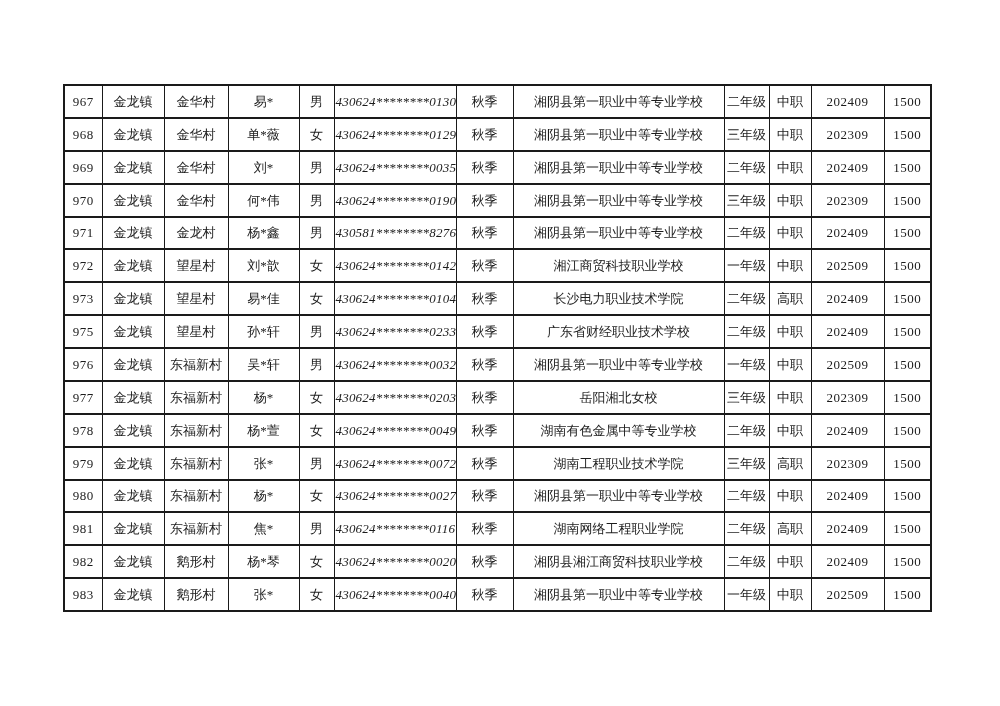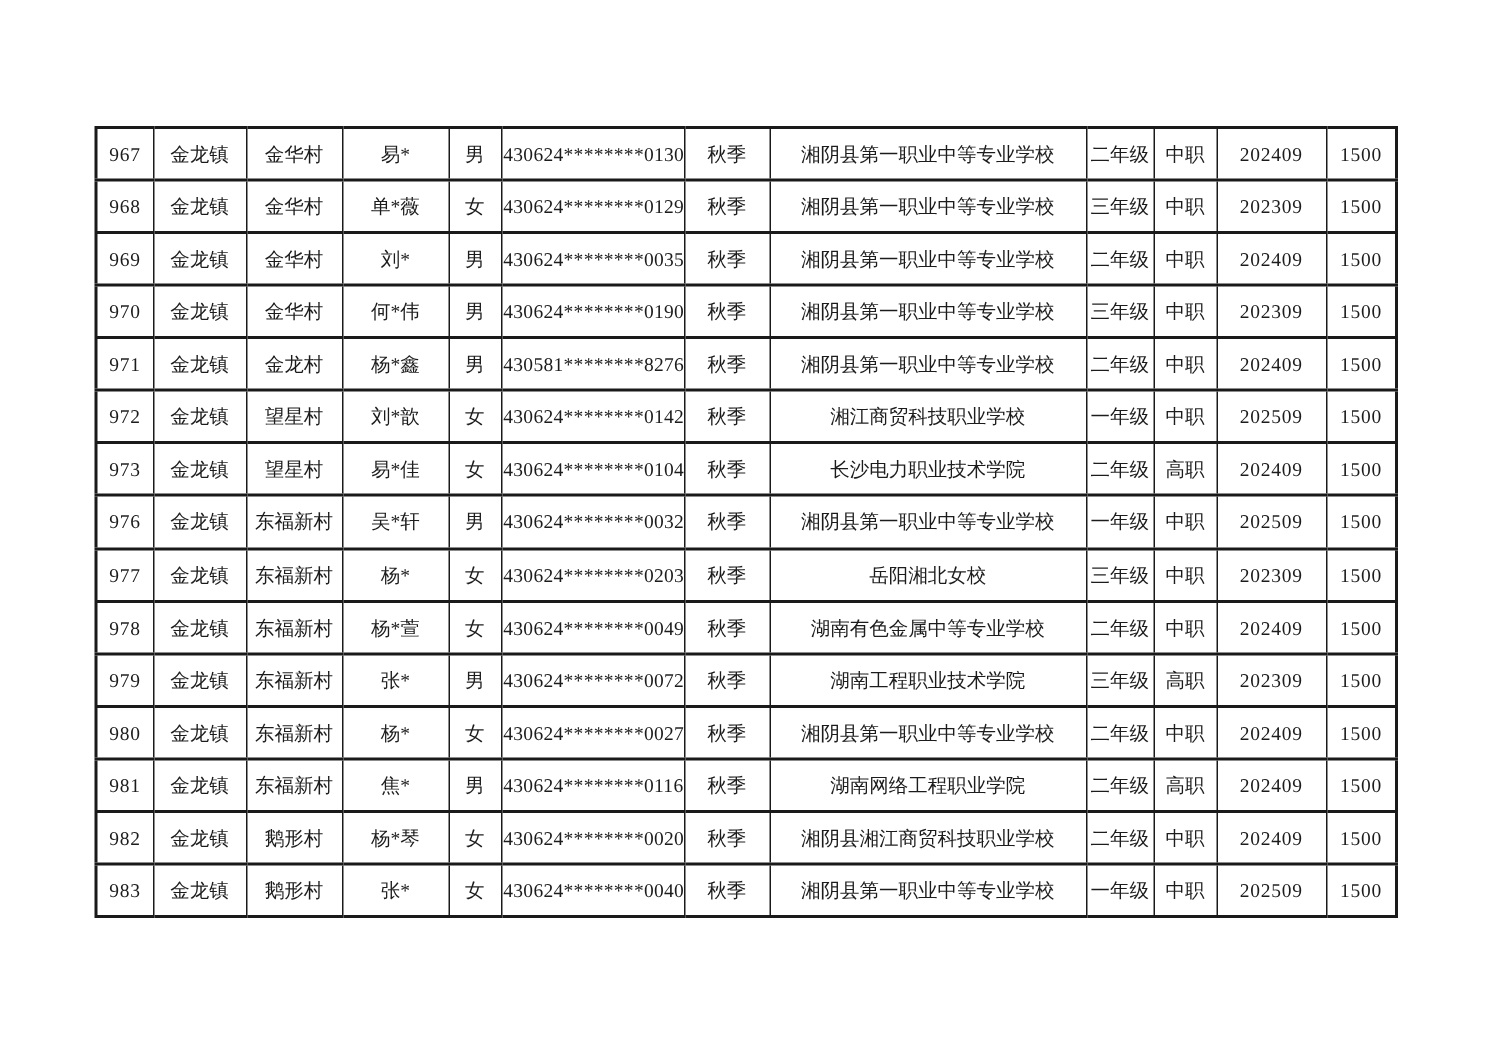--- a/index.html
+++ b/index.html
@@ -41,21 +41,21 @@
   col.c-village { width: 64px; }
   col.c-name    { width: 71px; }
   col.c-gender  { width: 35px; }
   col.c-id      { width: 122px; }
   col.c-term    { width: 57px; }
   col.c-school  { width: 211px; }
   col.c-grade   { width: 45px; }
   col.c-level   { width: 42px; }
   col.c-period  { width: 73px; }
   col.c-amount  { width: 47px; }
-  td.f-id_number { letter-spacing: 0.2px; font-size: 12.5px; }
+  td.f-id_number { letter-spacing: 0.2px; font-size: 12.5px; font-style: italic; }
   td.f-no, td.f-funding_period, td.f-amount { letter-spacing: 0.5px; }
 </style>
 </head>
 <body>
 
 <div class="page">
   <table class="roster">
     <colgroup>
       <col class="c-no">
       <col class="c-town">
@@ -163,20 +163,34 @@
           <td class="f-gender">女</td>
           <td class="f-id_number">430624********0104</td>
           <td class="f-term">秋季</td>
           <td class="f-school">长沙电力职业技术学院</td>
           <td class="f-grade">二年级</td>
           <td class="f-level">高职</td>
           <td class="f-funding_period">202409</td>
           <td class="f-amount">1500</td>
         </tr>
         <tr>
+          <td class="f-no">975</td>
+          <td class="f-town">金龙镇</td>
+          <td class="f-village">望星村</td>
+          <td class="f-name">孙*轩</td>
+          <td class="f-gender">男</td>
+          <td class="f-id_number">430624********0233</td>
+          <td class="f-term">秋季</td>
+          <td class="f-school">广东省财经职业技术学校</td>
+          <td class="f-grade">二年级</td>
+          <td class="f-level">中职</td>
+          <td class="f-funding_period">202409</td>
+          <td class="f-amount">1500</td>
+        </tr>
+        <tr>
           <td class="f-no">976</td>
           <td class="f-town">金龙镇</td>
           <td class="f-village">东福新村</td>
           <td class="f-name">吴*轩</td>
           <td class="f-gender">男</td>
           <td class="f-id_number">430624********0032</td>
           <td class="f-term">秋季</td>
           <td class="f-school">湘阴县第一职业中等专业学校</td>
           <td class="f-grade">一年级</td>
           <td class="f-level">中职</td>

